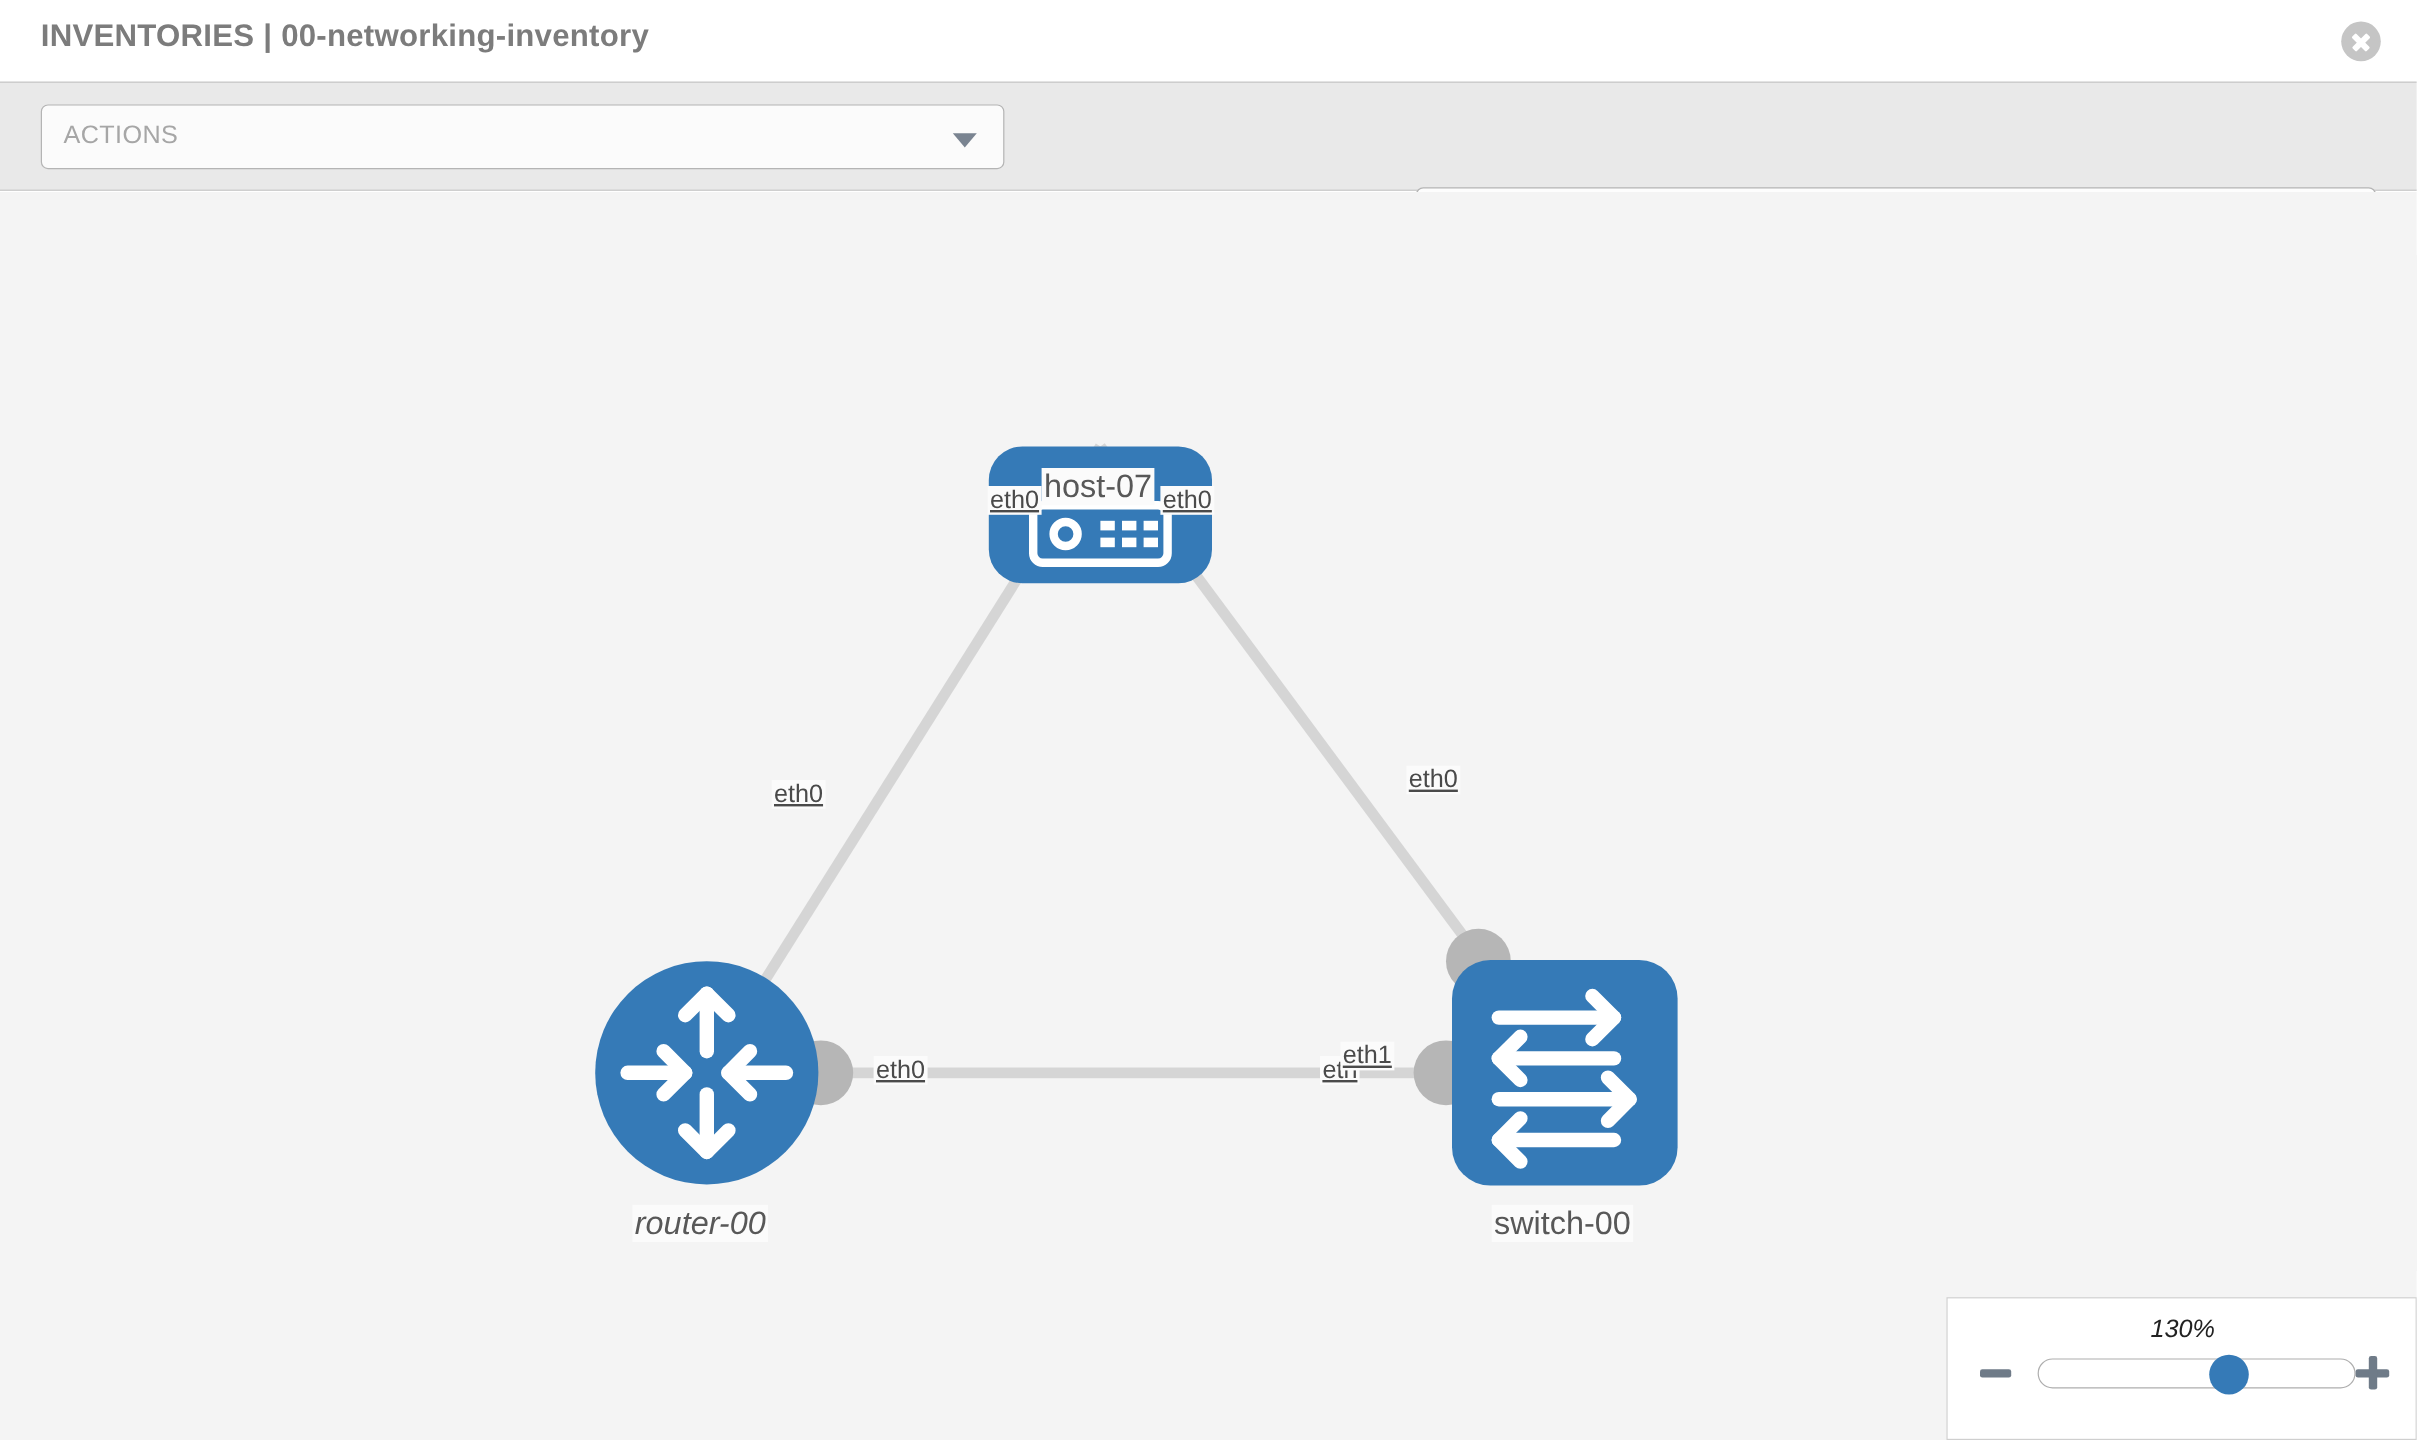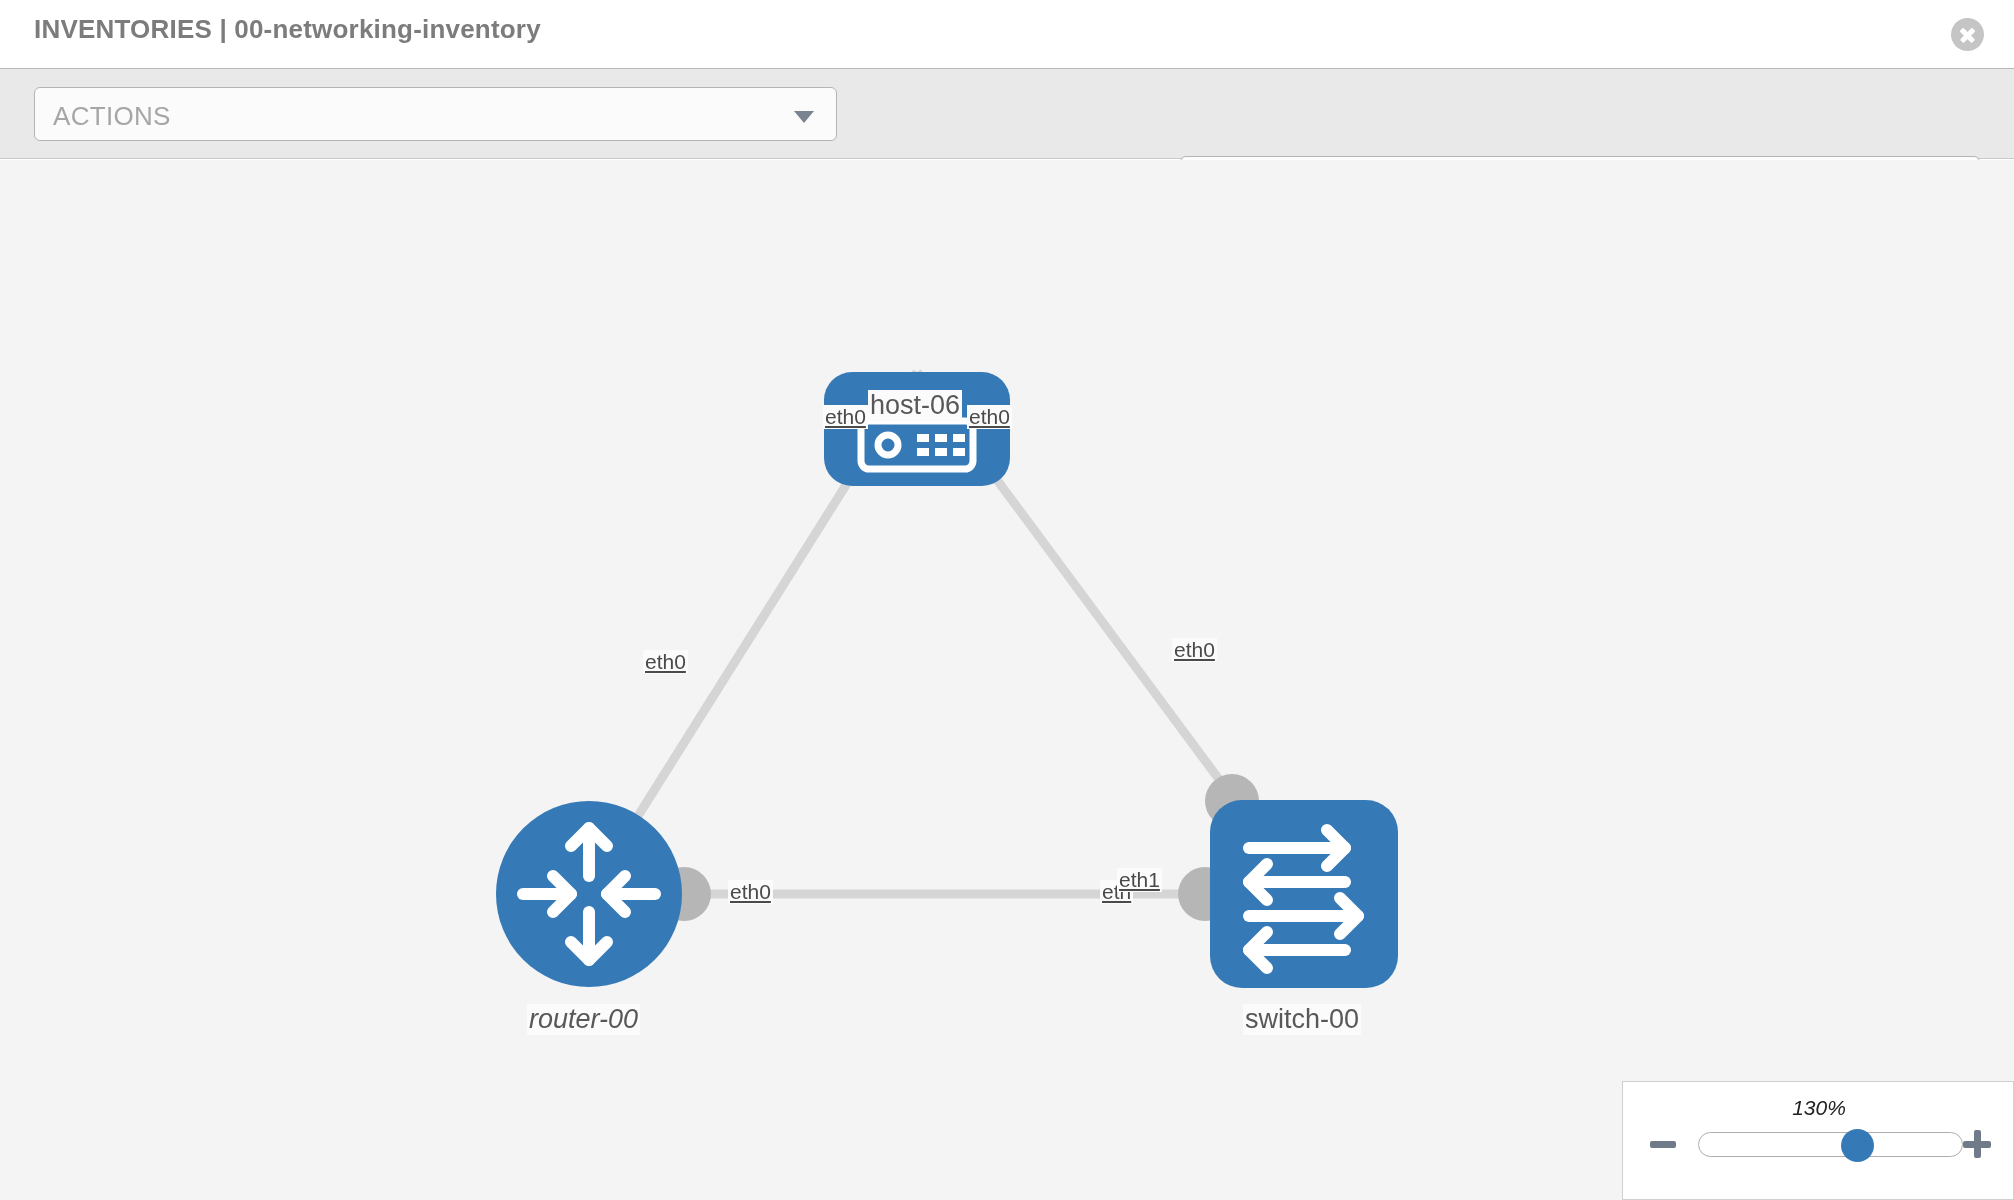--- a/index.html
+++ b/index.html
@@ -56,21 +56,21 @@
   }
   .actions-select {
     position: absolute; left: 34px; top: 18px;
     width: 803px; height: 54px;
     background: #fbfbfb;
     border: 1px solid #b4b4b4;
     border-radius: 6px;
   }
   .actions-label {
     position: absolute; left: 18px; top: 13px;
-    font-size: 26px; color: #a6a6a6;
+    font-size: 21px; color: #a6a6a6;
     letter-spacing: 0.3px;
   }
   .caret {
     position: absolute; right: 22px; top: 23px;
     width: 0; height: 0;
     border-left: 10px solid transparent;
     border-right: 10px solid transparent;
     border-top: 12px solid #7a8491;
   }
   .tool-icon {
@@ -268,21 +268,21 @@
           <polyline points="1340,738 1358,756 1340,774"></polyline>
 
           <line x1="1345" y1="790" x2="1249" y2="790"></line>
           <polyline points="1267,772 1249,790 1267,808"></polyline>
         </g>
       </g>
     </svg>
 
     <div class="iface-label" style="left:823px; top:245px;">eth0</div>
 
-    <div class="node-label" style="left:868px; top:230px;">host-06</div>
+    <div class="node-label" style="left:868px; top:230px;">host-07</div>
 
     <div class="iface-label" style="left:967px; top:245px;">eth0</div>
 
     <div class="iface-label" style="left:643px; top:490px;">eth0</div>
 
     <div class="iface-label" style="left:1172px; top:478px;">eth0</div>
 
     <div class="iface-label" style="left:728px; top:720px;">eth0</div>
 
     <div class="iface-label" style="left:1100px; top:720px;">eth</div>

